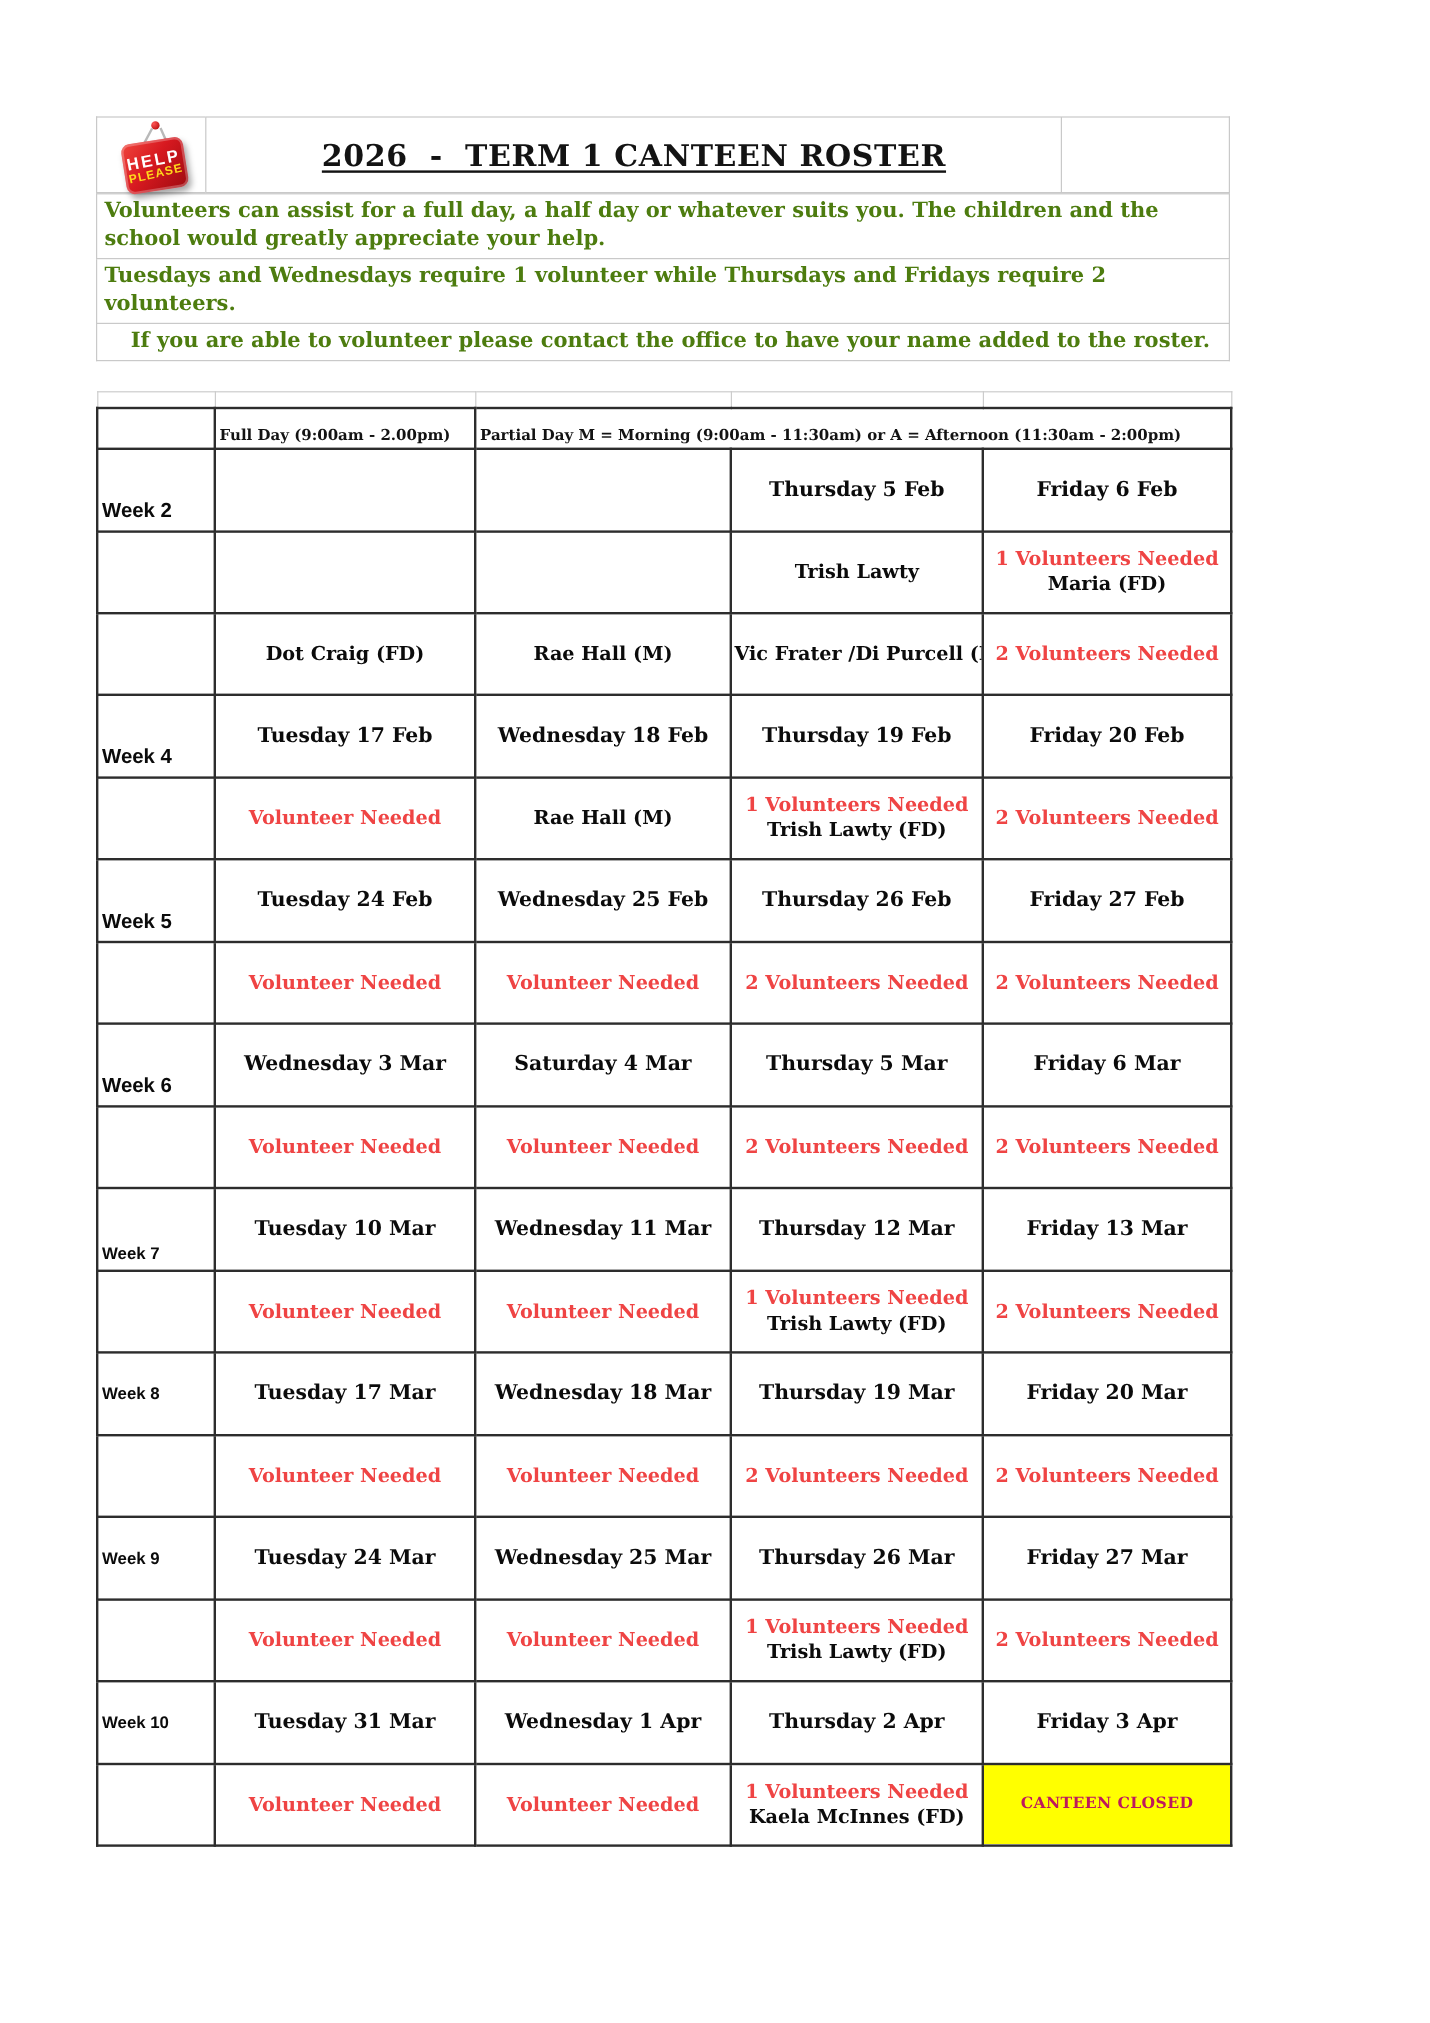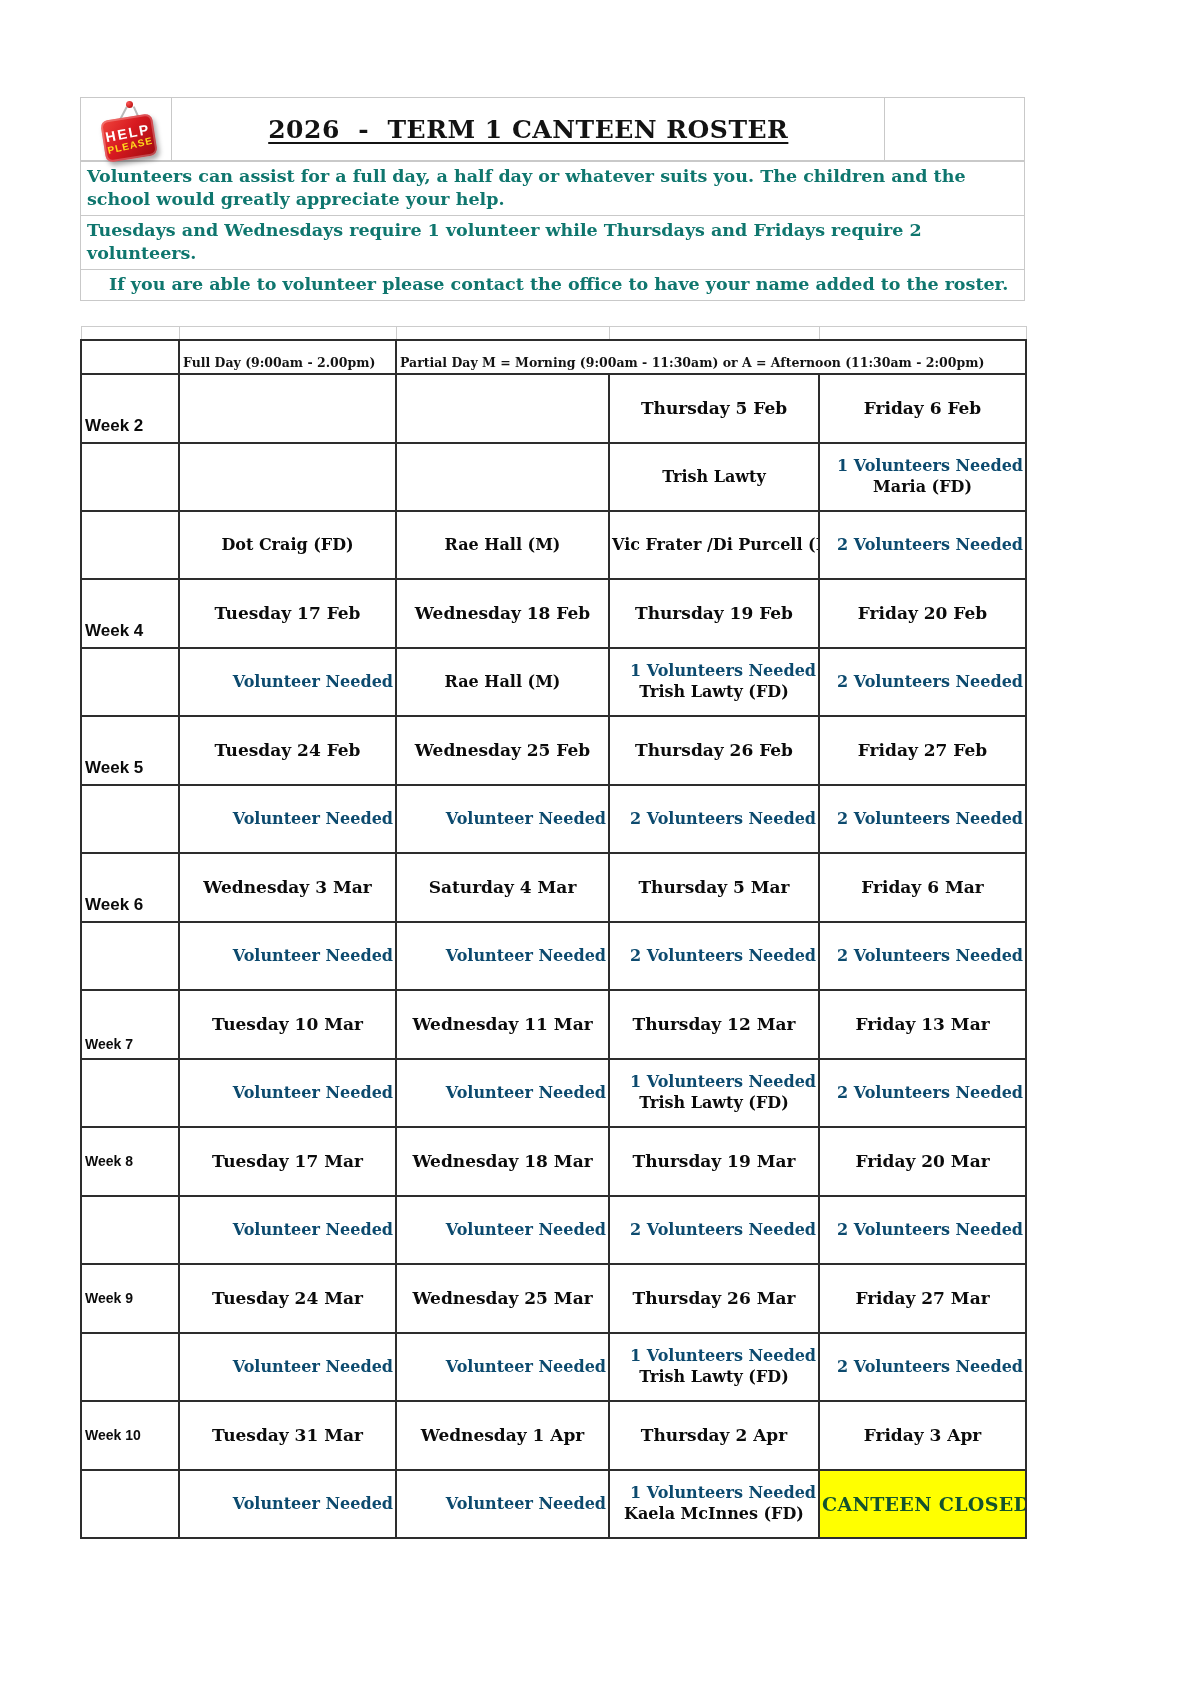--- a/index.html
+++ b/index.html
@@ -39,21 +39,21 @@
     display: flex; flex-direction: column; align-items: center; justify-content: center;
     font-family: "Liberation Sans", sans-serif;
   }
   .help-word1 { color: #fff; font-weight: bold; font-size: 14px; letter-spacing: 2px; line-height: 14px; transform: rotate(-2deg); }
   .help-word2 { color: #ffd91c; font-weight: bold; font-size: 10px; letter-spacing: 1px; line-height: 11px; transform: rotate(-4deg); }
 
   
   .intro { width: 945px; }
   .intro-row {
     border: 1px solid #c9c9c9; border-top: none;
-    font-size: 17.5px; font-weight: 600; color: #0f766e;
+    font-size: 17.5px; font-weight: 600; color: #4d7c0f;
     padding: 3px 8px 4px 6px; line-height: 1.32;
   }
   .intro-row:first-child { border-top: 1px solid #c9c9c9; }
   .intro-row.r1 { padding-right: 46px; min-height: 47px; }
   .intro-row.r2 { min-height: 24px; }
   .intro-row.r3 { min-height: 25px; padding-left: 28px; }
 
   
   table.roster { border-collapse: collapse; table-layout: fixed; width: 945px; margin-top: 25px; }
   table.roster td { overflow: hidden; }
@@ -78,23 +78,23 @@
     font-family: "Liberation Sans", sans-serif; font-weight: bold; color: #0b0b0b;
     white-space: nowrap;
   }
   td.weekcell.wl-lg { font-size: 17px; }
   td.weekcell.wl-sm { font-size: 14px; }
   td.weekcell.wl-bottom { vertical-align: bottom; padding-bottom: 6px !important; }
   td.weekcell.wl-mid { vertical-align: middle; }
 
   .vline { display: block; font-size: 16px; font-weight: bold; line-height: 1.3; white-space: nowrap; }
   .vline:empty { display: none; }
-  .vline[data-variant="need"]   { color: #0c4a6e; text-align: right; }
+  .vline[data-variant="need"]   { color: #ef4444; }
   .vline[data-variant="name"]   { color: #0b0b0b; }
-  .vline[data-variant="closed"] { color: #14532d; font-size: 19px; letter-spacing: 0.3px; }
+  .vline[data-variant="closed"] { color: #be185d; font-size: 13px; letter-spacing: 0.3px; }
 
   td.closed-cell { background: #ffff00; }
 </style>
 </head>
 <body>
 
 <div class="page">
 
   <div class="title-row">
     <div class="title-cell cell-icon">

